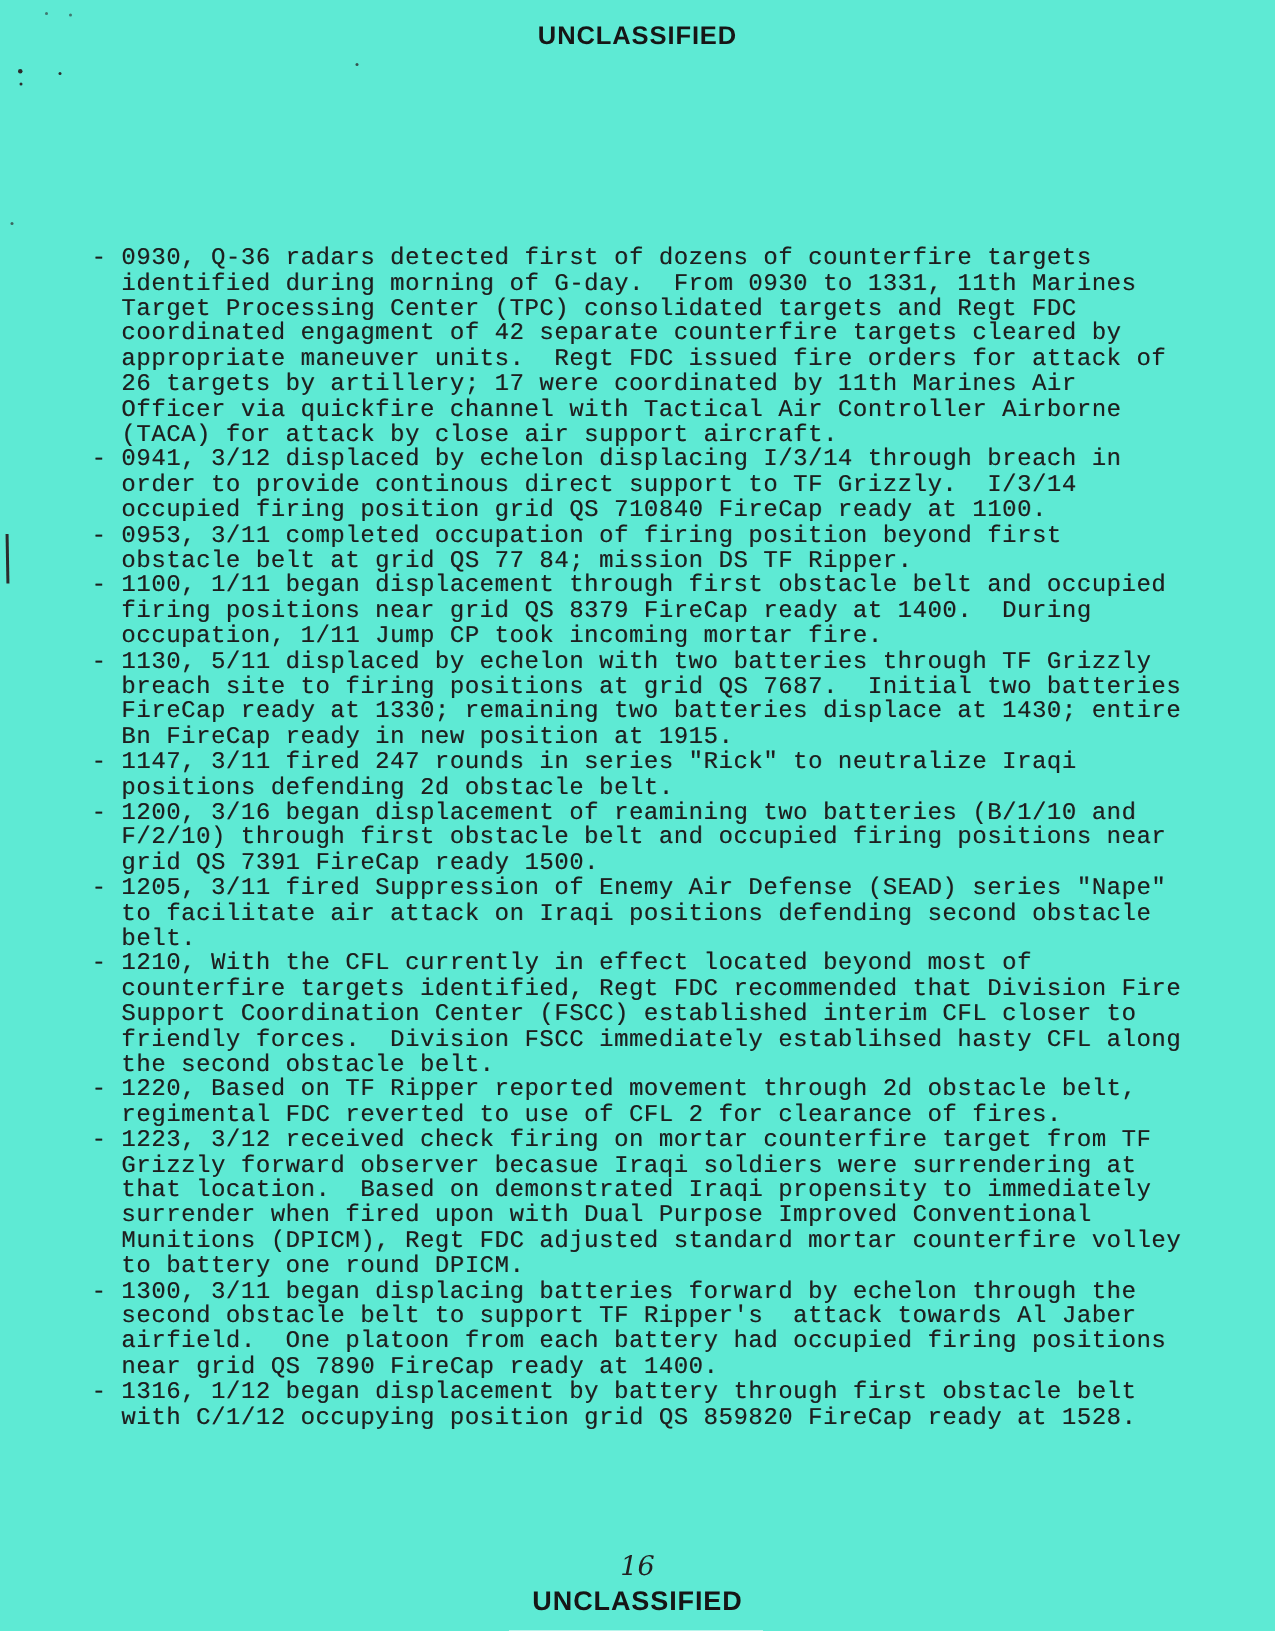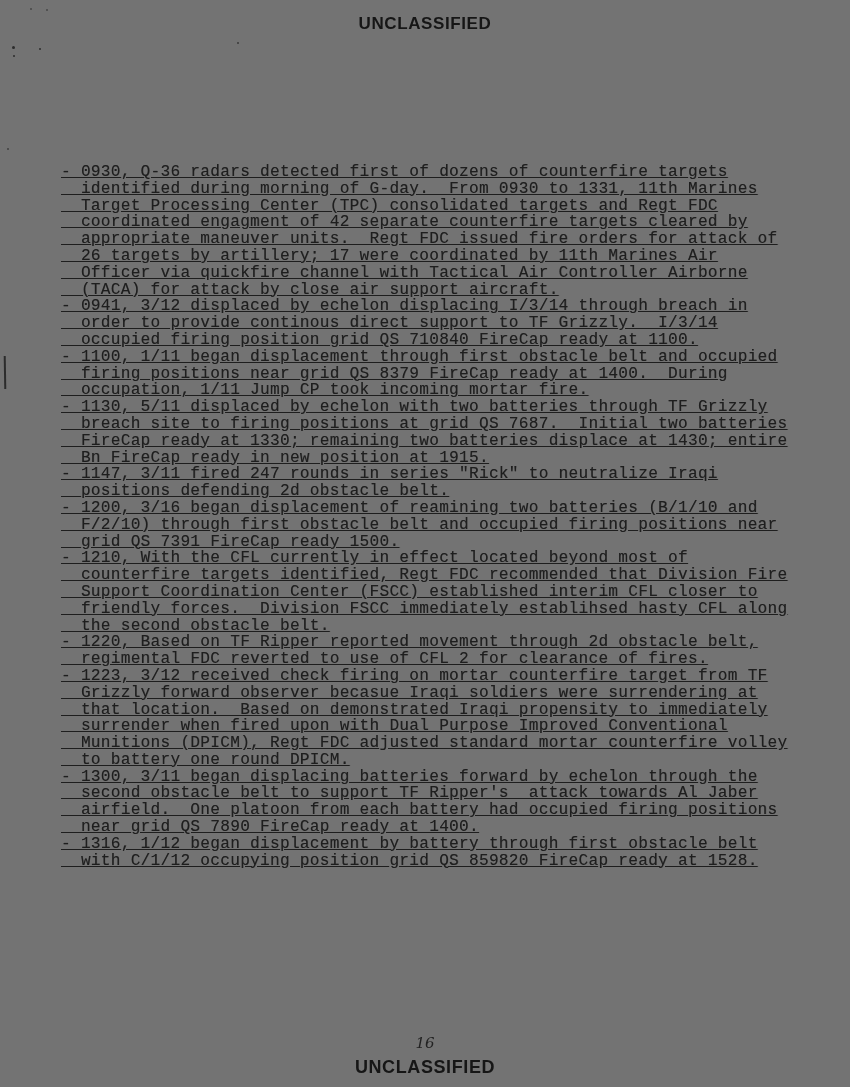--- a/index.html
+++ b/index.html
@@ -2,21 +2,21 @@
 <html><head>
 <meta charset="utf-8">
 <style>
   * { margin: 0; padding: 0; box-sizing: border-box; }
   html, body { background: #ffffff; }
   .page {
     position: relative;
     width: 850px;
     height: 1087px;
     margin: 0 auto;
-    background: #737373;
+    background: #5eead4;
     overflow: hidden;
     font-family: "Liberation Mono", "DejaVu Sans Mono", monospace;
     color: #1c1c1c;
   }
   .classification {
     position: absolute;
     left: 0;
     width: 100%;
     text-align: center;
     font-family: "Liberation Sans", "DejaVu Sans", sans-serif;
@@ -28,35 +28,35 @@
   .classification.top { top: 14px; }
   .classification.bottom { top: 1057px; font-size: 18px; }
   .page-number {
     position: absolute;
     top: 1034px;
     left: 0;
     width: 100%;
     text-align: center;
     font-family: "DejaVu Serif", serif;
     font-style: italic;
-    font-size: 15px;
+    font-size: 18px;
     color: #222222;
   }
   .log {
     position: absolute;
     left: 61px;
     top: 164px;
     width: 772px;
     font-size: 16px;
     line-height: 16.8px;
     letter-spacing: 0.35px;
     color: #1e1e1e;
     text-shadow: 0.3px 0 0 rgba(25,25,25,0.45);
   }
-  .entry { white-space: pre; text-decoration: underline; }
+  .entry { white-space: pre; }
   .artifact { position: absolute; background: #2c2c2c; }
   .artifact.margin-line { left: 4px; top: 356px; width: 2px; height: 33px; transform: rotate(-1deg); }
   .artifact.dot-a { left: 12px; top: 46px; width: 3px; height: 3px; border-radius: 50%; }
   .artifact.dot-b { left: 13px; top: 55px; width: 2px; height: 2px; border-radius: 50%; }
   .artifact.dot-c { left: 39px; top: 48px; width: 2px; height: 2px; border-radius: 50%; }
   .artifact.dot-d { left: 237px; top: 42px; width: 2px; height: 2px; border-radius: 50%; opacity: .8; }
   .artifact.dot-e { left: 30px; top: 8px; width: 2px; height: 2px; border-radius: 50%; opacity: .6; }
   .artifact.dot-f { left: 46px; top: 9px; width: 2px; height: 2px; border-radius: 50%; opacity: .6; }
   .artifact.dot-g { left: 7px; top: 148px; width: 2px; height: 2px; border-radius: 50%; opacity: .7; }
 </style>
@@ -81,32 +81,37 @@
   identified during morning of G-day.  From 0930 to 1331, 11th Marines
   Target Processing Center (TPC) consolidated targets and Regt FDC
   coordinated engagment of 42 separate counterfire targets cleared by
   appropriate maneuver units.  Regt FDC issued fire orders for attack of
   26 targets by artillery; 17 were coordinated by 11th Marines Air
   Officer via quickfire channel with Tactical Air Controller Airborne
   (TACA) for attack by close air support aircraft.</div>
     <div class="entry">- 0941, 3/12 displaced by echelon displacing I/3/14 through breach in
   order to provide continous direct support to TF Grizzly.  I/3/14
   occupied firing position grid QS 710840 FireCap ready at 1100.</div>
+    <div class="entry">- 0953, 3/11 completed occupation of firing position beyond first
+  obstacle belt at grid QS 77 84; mission DS TF Ripper.</div>
     <div class="entry">- 1100, 1/11 began displacement through first obstacle belt and occupied
   firing positions near grid QS 8379 FireCap ready at 1400.  During
   occupation, 1/11 Jump CP took incoming mortar fire.</div>
     <div class="entry">- 1130, 5/11 displaced by echelon with two batteries through TF Grizzly
   breach site to firing positions at grid QS 7687.  Initial two batteries
   FireCap ready at 1330; remaining two batteries displace at 1430; entire
   Bn FireCap ready in new position at 1915.</div>
     <div class="entry">- 1147, 3/11 fired 247 rounds in series "Rick" to neutralize Iraqi
   positions defending 2d obstacle belt.</div>
     <div class="entry">- 1200, 3/16 began displacement of reamining two batteries (B/1/10 and
   F/2/10) through first obstacle belt and occupied firing positions near
   grid QS 7391 FireCap ready 1500.</div>
+    <div class="entry">- 1205, 3/11 fired Suppression of Enemy Air Defense (SEAD) series "Nape"
+  to facilitate air attack on Iraqi positions defending second obstacle
+  belt.</div>
     <div class="entry">- 1210, With the CFL currently in effect located beyond most of
   counterfire targets identified, Regt FDC recommended that Division Fire
   Support Coordination Center (FSCC) established interim CFL closer to
   friendly forces.  Division FSCC immediately establihsed hasty CFL along
   the second obstacle belt.</div>
     <div class="entry">- 1220, Based on TF Ripper reported movement through 2d obstacle belt,
   regimental FDC reverted to use of CFL 2 for clearance of fires.</div>
     <div class="entry">- 1223, 3/12 received check firing on mortar counterfire target from TF
   Grizzly forward observer becasue Iraqi soldiers were surrendering at
   that location.  Based on demonstrated Iraqi propensity to immediately

